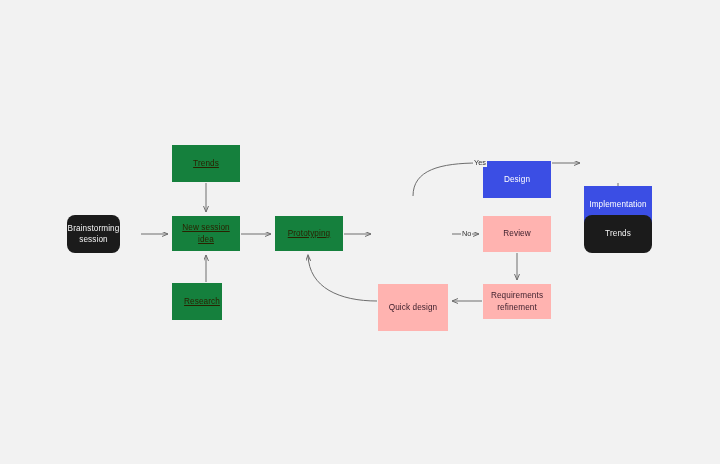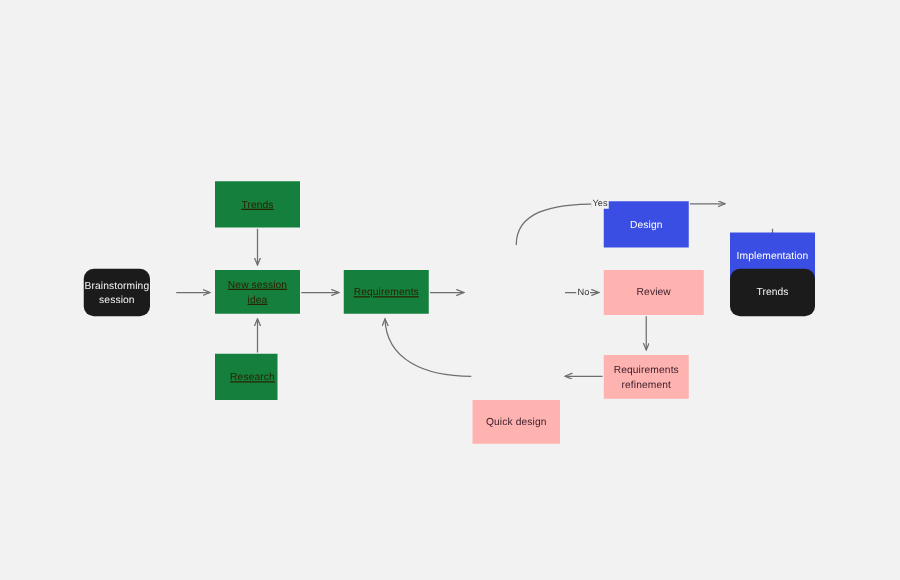--- a/index.html
+++ b/index.html
@@ -137,44 +137,44 @@
 
   <div class="node node-yellow node-rect" style="left:172px; top:216px; width:68px; height:35px;">
     <span>New session idea</span>
   </div>
 
   <div class="node node-yellow node-rect" style="left:172px; top:283px; width:50px; height:37px;padding-left:14px;">
     <span>Research</span>
   </div>
 
   <div class="node node-yellow node-rect" style="left:275px; top:216px; width:68px; height:35px;">
-    <span>Requirements</span>
+    <span>Prototyping</span>
   </div>
 
 
   <div class="node node-blue node-rect" style="left:483px; top:145px; width:68px; height:37px;margin-top:16px;">
     <span>Design</span>
   </div>
 
   <div class="node node-blue node-rect" style="left:584px; top:145px; width:68px; height:37px;margin-top:41px;">
     <span>Implementation</span>
   </div>
 
   <div class="node node-dark" style="left:584px; top:215px; width:68px; height:38px;">
     <span>Trends</span>
   </div>
 
-  <div class="node node-pink node-rect" style="left:483px; top:216px; width:80px; height:36px;">
+  <div class="node node-pink node-rect" style="left:483px; top:216px; width:68px; height:36px;">
     <span>Review</span>
   </div>
 
   <div class="node node-pink node-rect" style="left:483px; top:284px; width:68px; height:35px;">
     <span>Requirements refinement</span>
   </div>
 
-  <div class="node node-pink node-rect" style="left:378px; top:284px; width:70px; height:35px;margin-top:36px;">
+  <div class="node node-pink node-rect" style="left:378px; top:284px; width:70px; height:47px;">
     <span>Quick design</span>
   </div>
 
   <span class="edge-label" style="left:461px; top:158px;margin-left:12px;">Yes</span>
   <span class="edge-label" style="left:461px; top:229px;">No</span>
 
 </div>
 
 </body></html>

